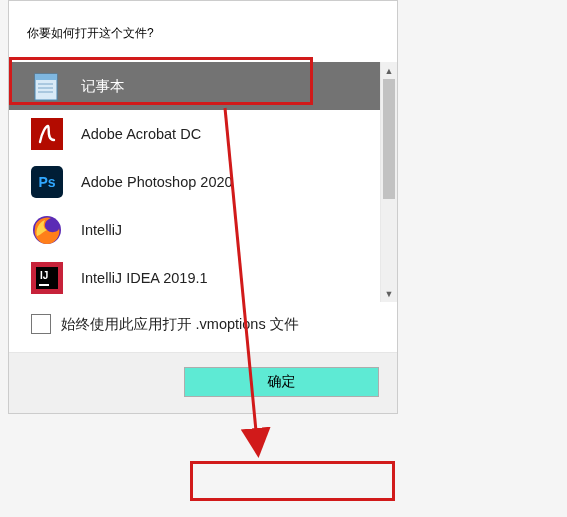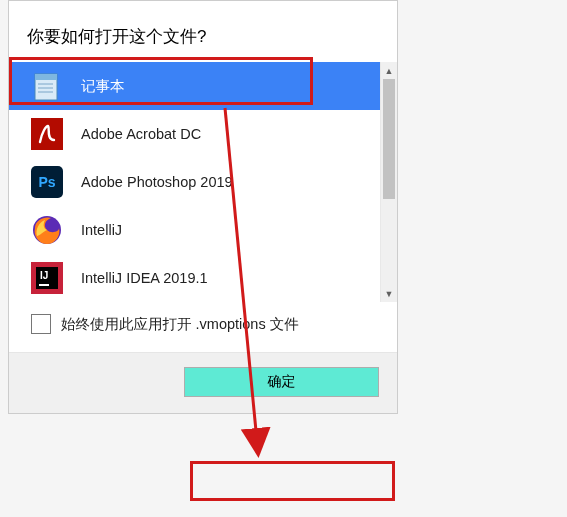--- a/index.html
+++ b/index.html
@@ -14,38 +14,38 @@
   .dialog {
     position: absolute;
     left: 8px;
     top: 0;
     width: 390px;
     background: #fff;
     border: 1px solid #ccc;
     padding-top: 14px;
   }
   .title {
-    font-size: 17px;
+    font-size: 12px;
     color: #000;
-    padding: 10px 18px 14px 18px;
+    padding: 10px 18px 20px 18px;
   }
   .app-list {
     width: 100%;
   }
   .app-item {
     display: flex;
     align-items: center;
     height: 48px;
     padding-left: 22px;
     font-size: 14.5px;
     color: #222;
     position: relative;
   }
   .app-item.selected {
-    background: #3b82f6;
+    background: #737373;
     color: #fff;
   }
   .app-icon {
     width: 32px;
     height: 32px;
     margin-right: 18px;
     display: flex;
     align-items: center;
     justify-content: center;
     flex-shrink: 0;
@@ -142,21 +142,21 @@
           <span class="app-label">Adobe Acrobat DC</span>
         </div>
 
         <div class="app-item">
           <span class="app-icon">
             <svg width="32" height="32" viewBox="0 0 32 32">
               <rect width="32" height="32" rx="5" fill="#001e36"></rect>
               <text x="16" y="21" text-anchor="middle" font-family="Arial" font-weight="bold" font-size="14" fill="#31a8ff">Ps</text>
             </svg>
           </span>
-          <span class="app-label">Adobe Photoshop 2019</span>
+          <span class="app-label">Adobe Photoshop 2020</span>
         </div>
 
 
         <div class="app-item">
           <span class="app-icon">
             <svg width="32" height="32" viewBox="0 0 32 32">
               <circle cx="16" cy="16" r="14" fill="#5b2bb5"></circle>
               <path d="M4 14 C4 6 14 2 20 4 C14 6 12 12 16 16 C20 20 28 18 28 14 C30 22 24 30 16 30 C8 30 2 22 4 14 Z" fill="#ff7f1a"></path>
               <path d="M6 22 C4 16 8 8 14 6 C12 10 12 14 16 16 C12 18 8 22 6 22 Z" fill="#ffd24a"></path>
             </svg>

